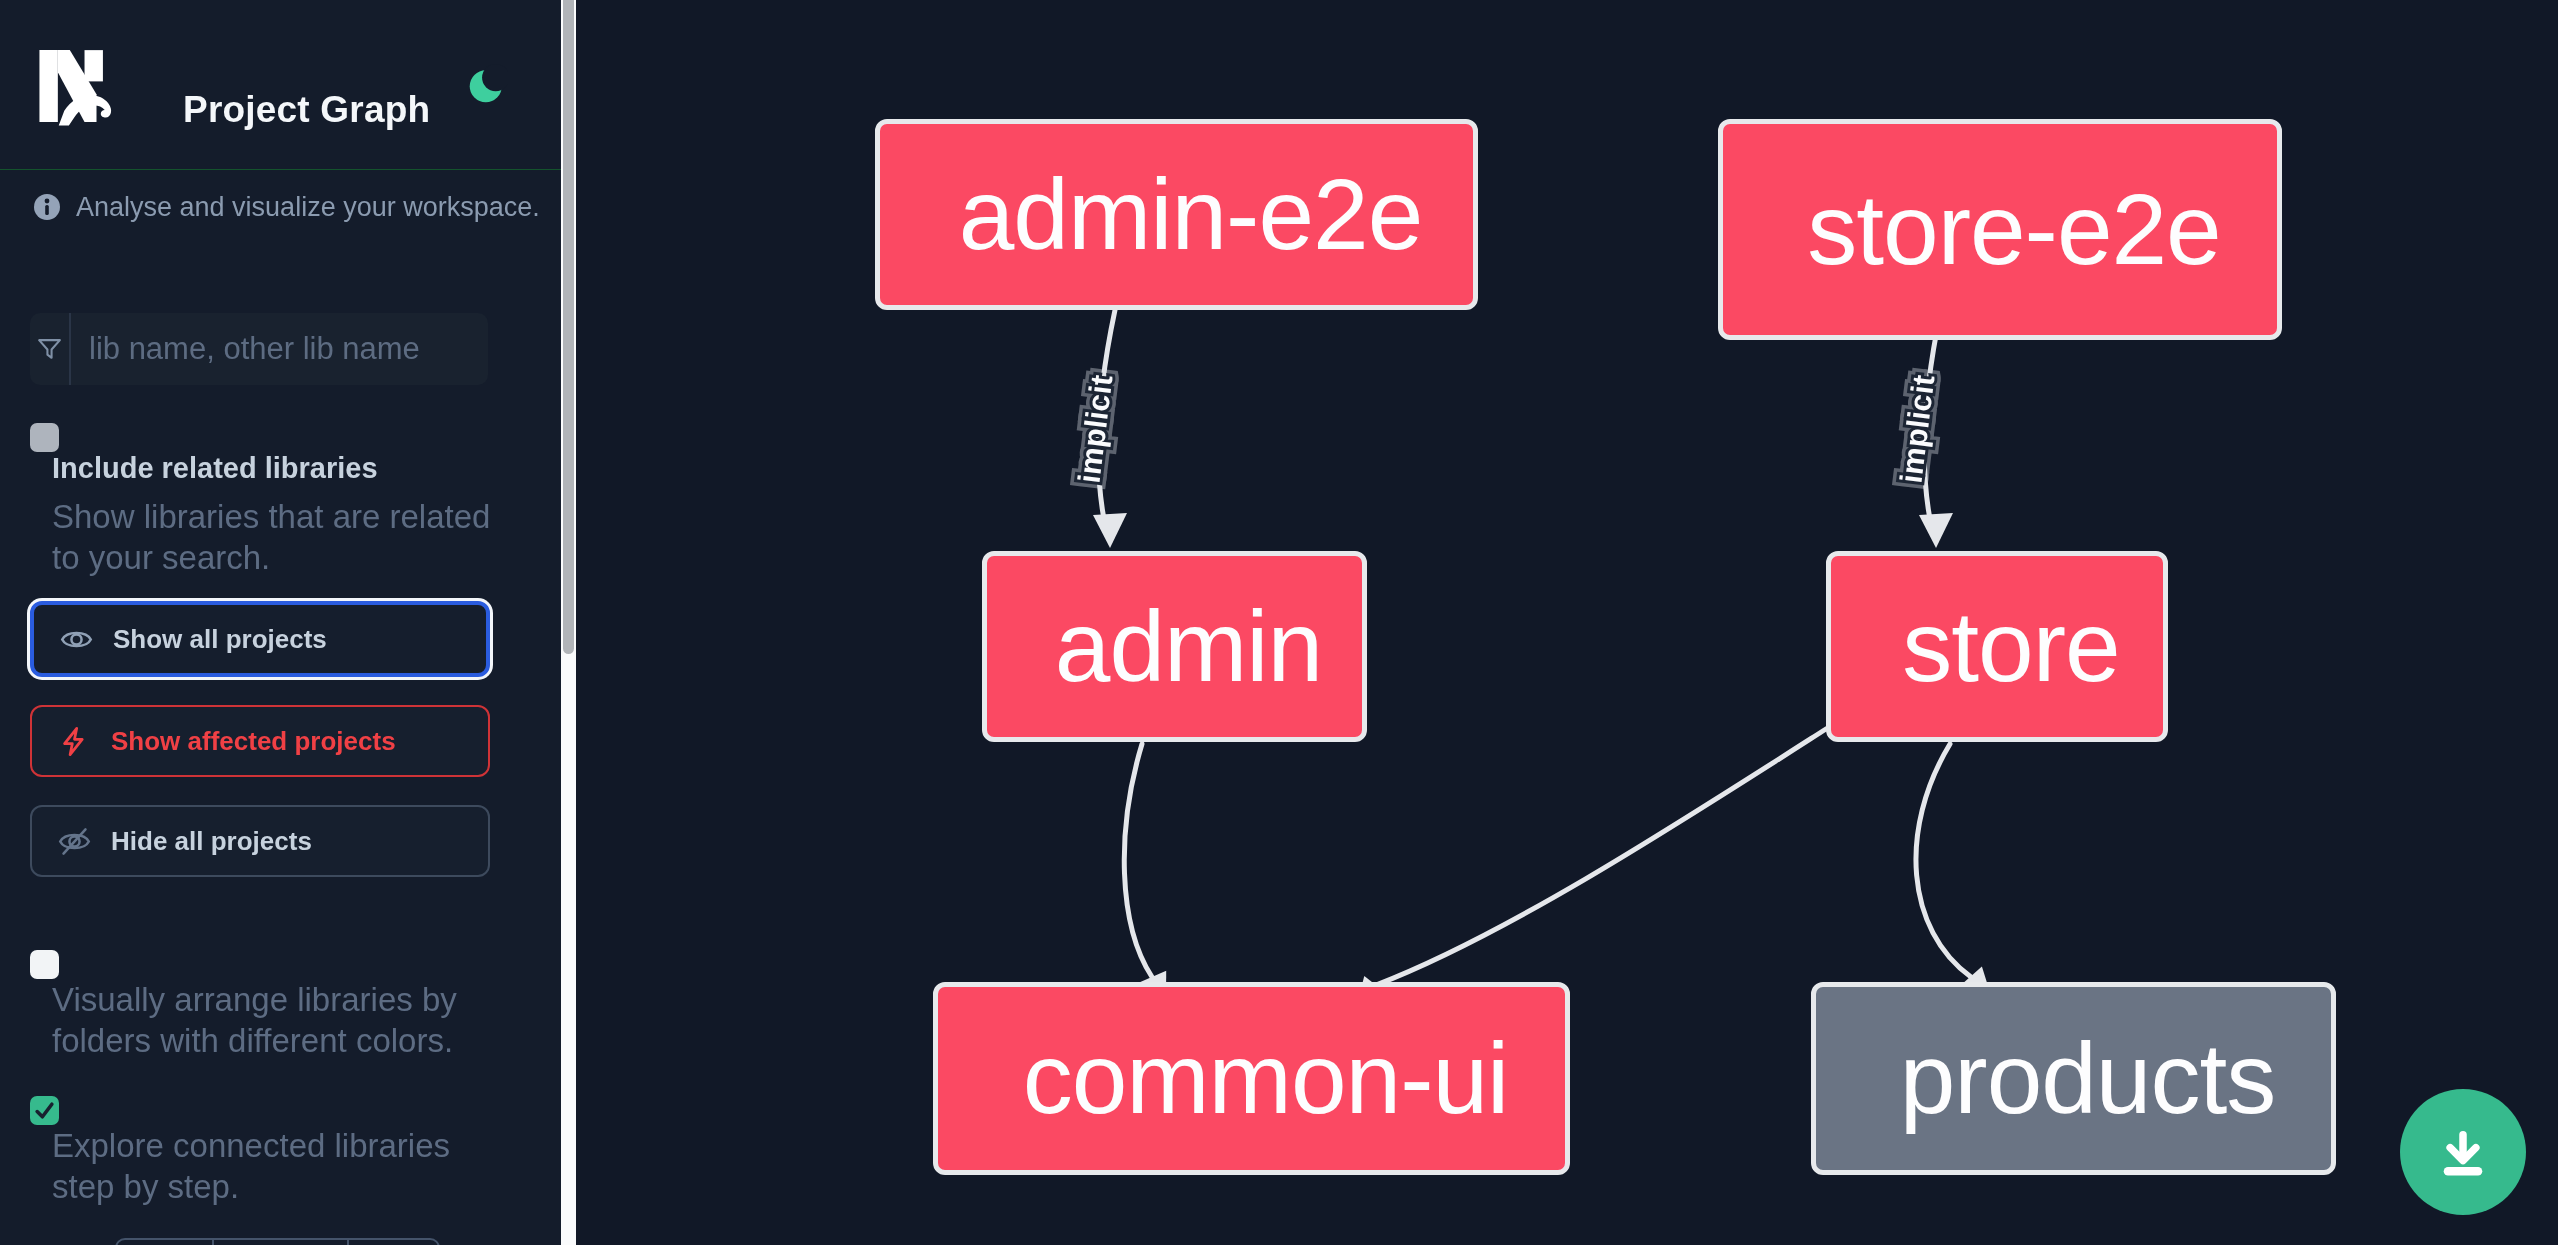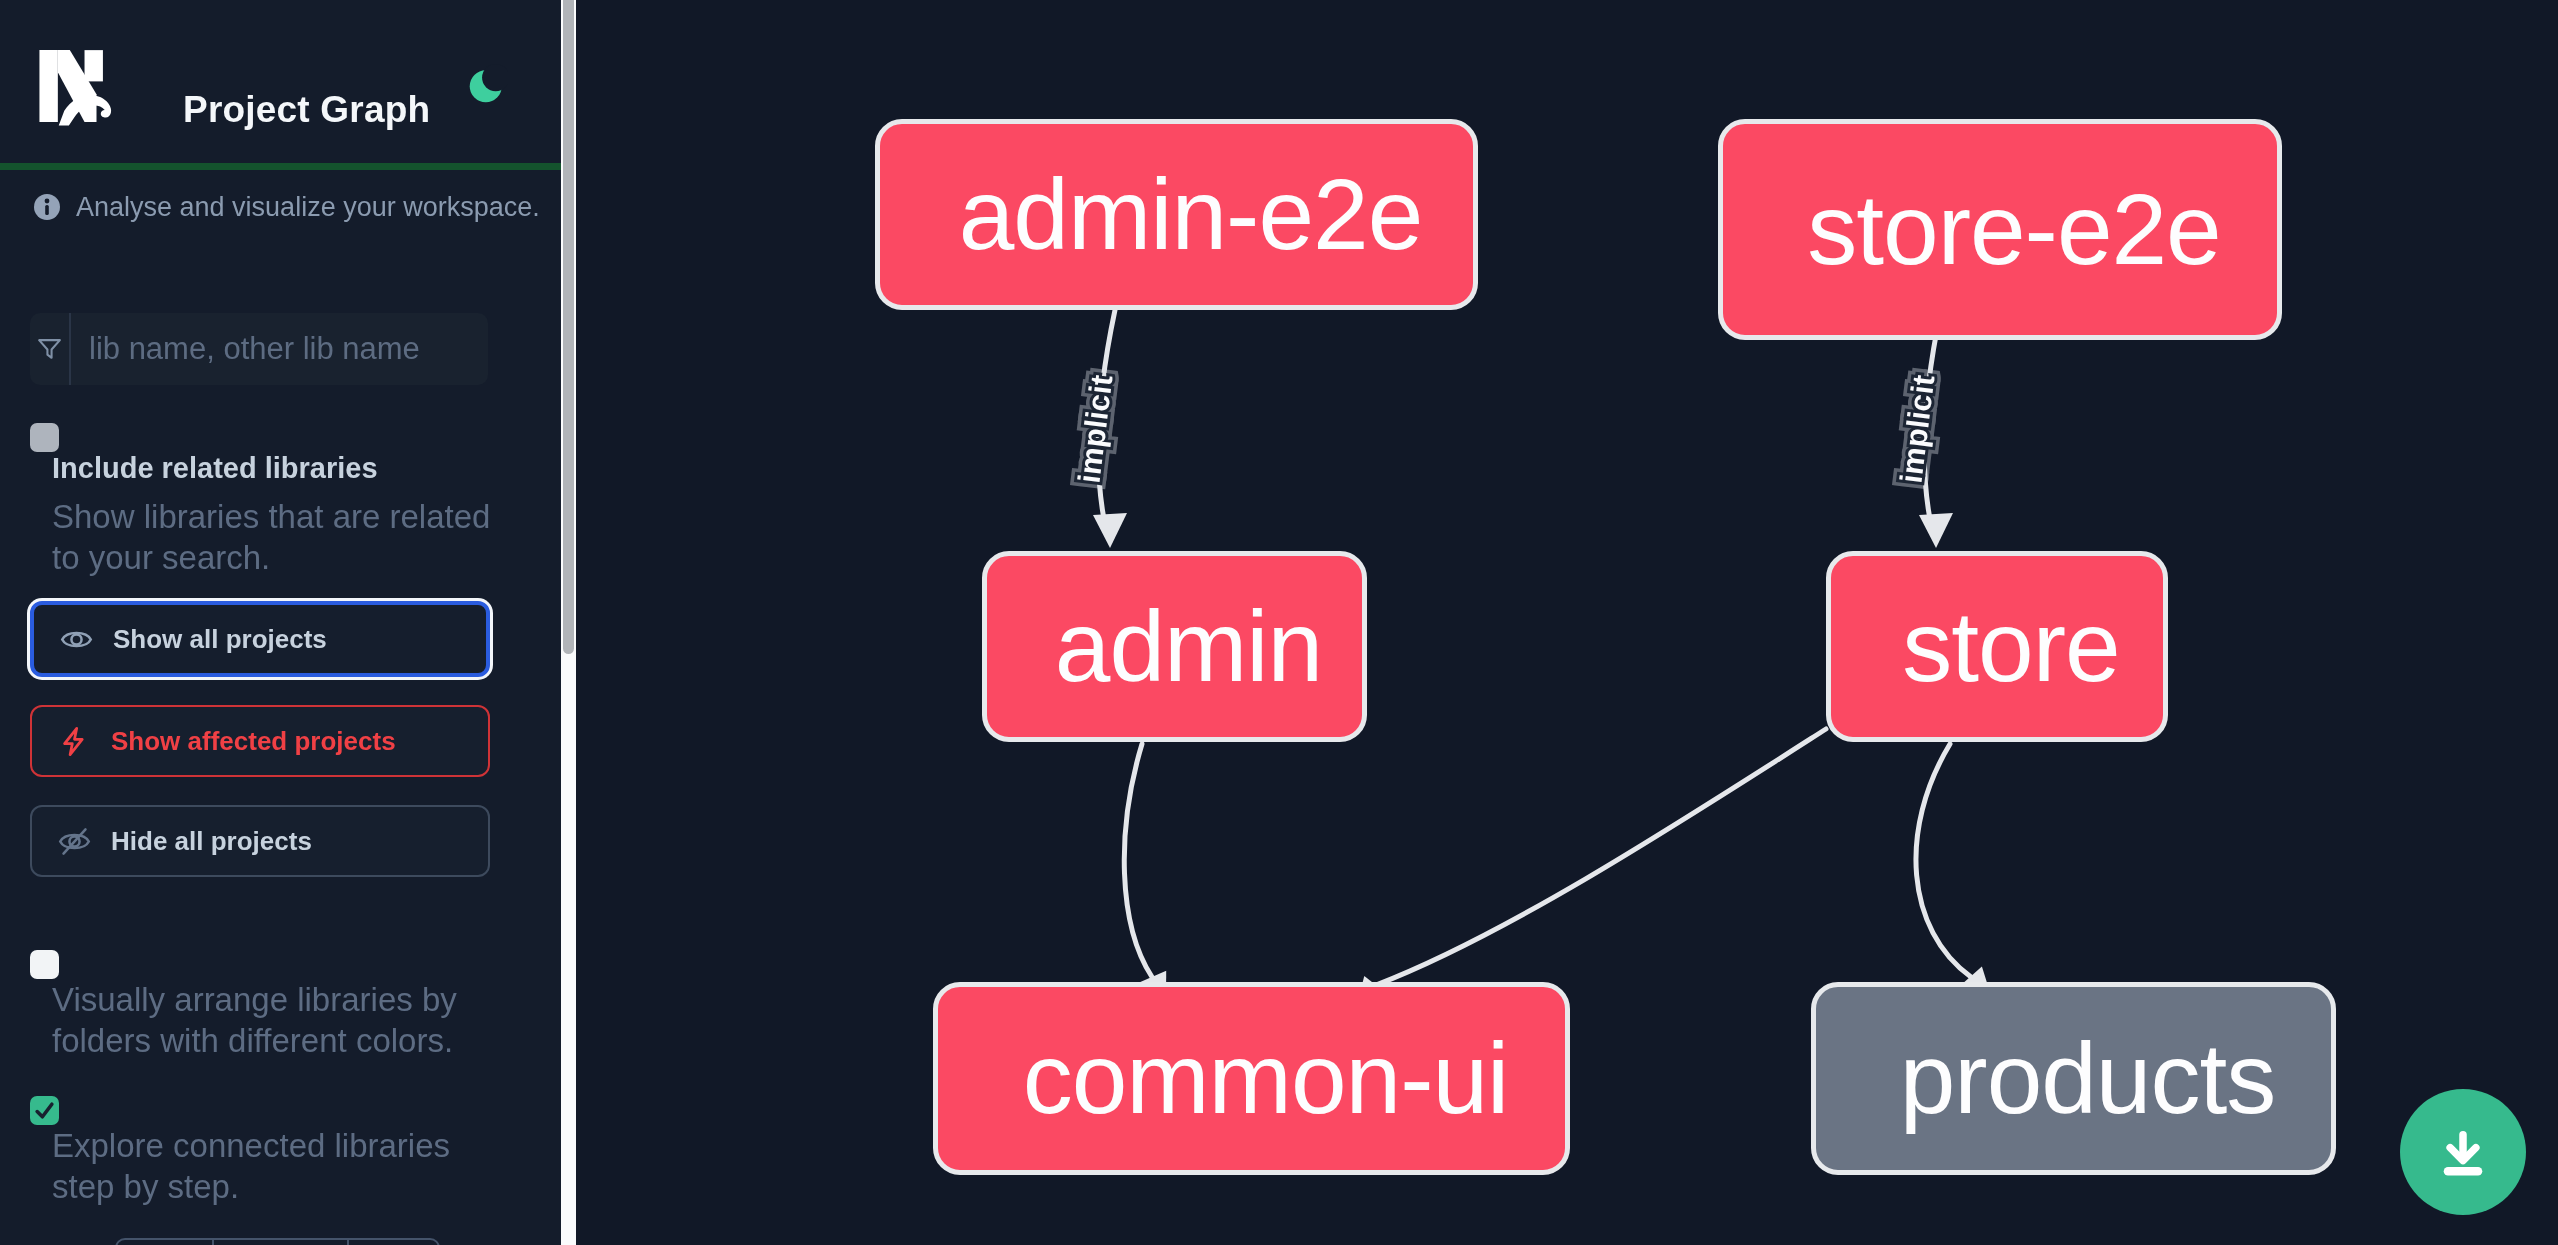--- a/index.html
+++ b/index.html
@@ -2,21 +2,21 @@
 <html><head>
 <meta charset="utf-8">
 <style>
   html,body{margin:0;padding:0;background:#111827;}
   *{box-sizing:border-box;}
   .app{position:relative;width:2558px;height:1245px;overflow:hidden;
        font-family:"Liberation Sans",sans-serif;}
 
   
   .sidebar{position:absolute;left:0;top:0;width:561px;height:1245px;background:#141c2b;}
-  .sb-header{position:absolute;left:0;top:0;width:561px;height:170px;border-bottom:7px solid #14532d;}
+  .sb-header{position:absolute;left:0;top:0;width:561px;height:170px;border-bottom:1px solid #14532d;}
   .logo{position:absolute;left:33px;top:44px;width:92px;height:84px;}
   .title{position:absolute;left:183px;top:0;height:170px;display:flex;align-items:center;
          font-size:37px;font-weight:700;color:#f4f7fa;letter-spacing:.2px;}
   .moon-btn{position:absolute;left:466px;top:64px;width:42px;height:42px;background:none;border:none;padding:0;cursor:pointer;}
 
   .tagline{position:absolute;left:33px;top:192px;display:flex;align-items:flex-start;gap:15px;
            color:#8b9bb0;font-size:27px;}
   .tagline svg{flex:0 0 auto;margin-top:1px;}
 
   .search{position:absolute;left:30px;top:313px;width:458px;height:72px;background:#19222f;
@@ -50,21 +50,21 @@
   .segmented .seg+.seg{border-left:2px solid #44536a;}
 
   
   .sb-scrollbar{position:absolute;left:561px;top:0;width:15px;height:1245px;background:#fafbfc;}
   .sb-thumb{position:absolute;left:2px;top:-8px;width:11px;height:662px;border-radius:7px;background:#b1b4b8;}
 
   
   .canvas{position:absolute;left:576px;top:0;width:1982px;height:1245px;background:#111827;}
   .edges{position:absolute;left:0;top:0;}
   .node{position:absolute;display:flex;align-items:center;justify-content:center;
-        background:#fb4963;border:5px solid #e7e9ec;border-radius:27px;
+        background:#fb4963;border:5px solid #e7e9ec;border-radius:12px;
         color:#fdfdfe;font-size:100px;letter-spacing:-1px;cursor:pointer;white-space:nowrap;padding-left:28px;}
   .node.muted{background:#6a7484;}
 
   .elab-halo{font:700 31px "Liberation Sans",sans-serif;fill:none;stroke:#d9dee4;stroke-width:13px;opacity:.38;}
   .elab{font:700 31px "Liberation Sans",sans-serif;fill:#fafbfd;stroke:#1c2534;stroke-width:6px;paint-order:stroke;}
 
   .fab{position:absolute;left:1824px;top:1089px;width:126px;height:126px;border-radius:50%;
        background:#36ba8d;border:none;display:flex;align-items:center;justify-content:center;cursor:pointer;}
 </style>
 </head>

